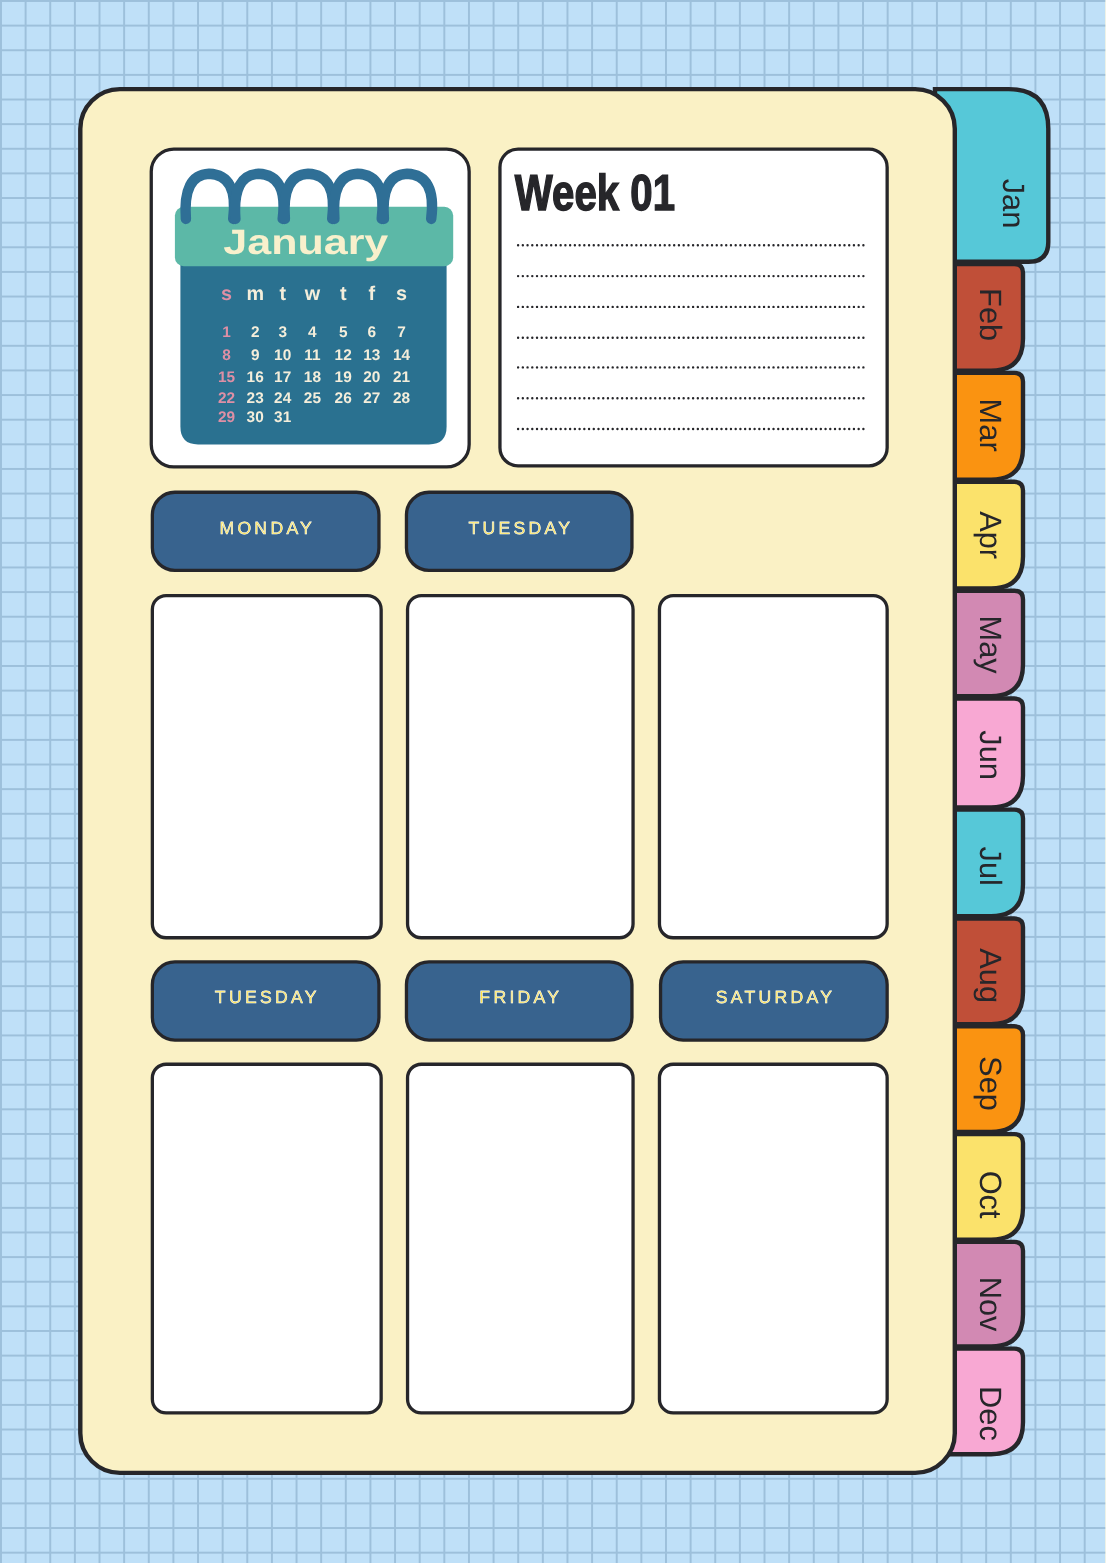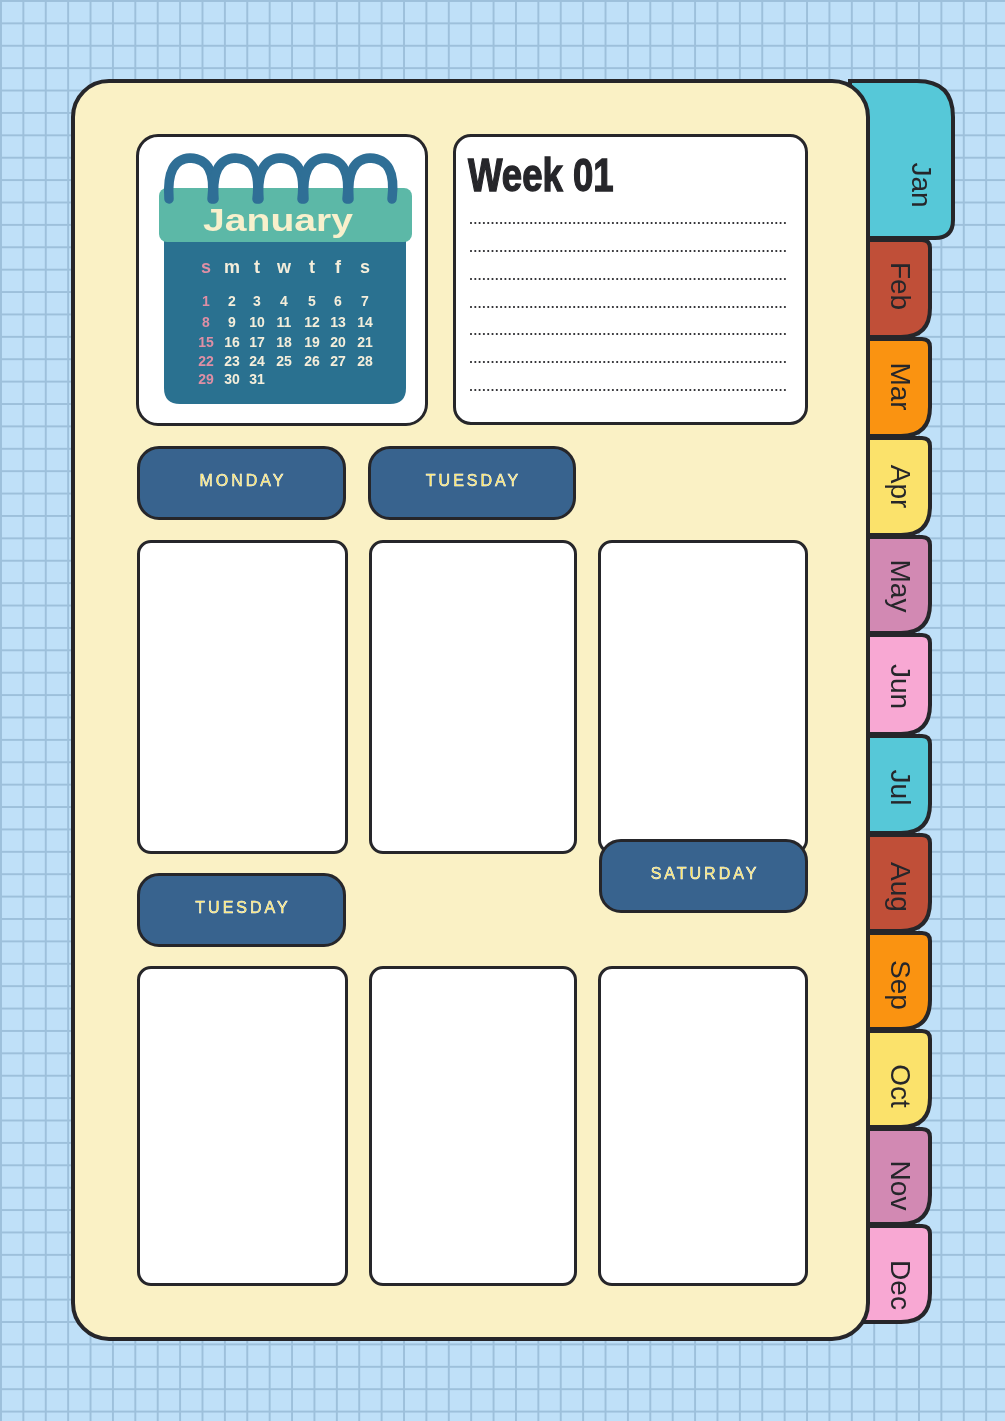--- a/index.html
+++ b/index.html
@@ -164,21 +164,22 @@
 
 
   <div class="abs white" style="left:137px;top:540px;width:205px;height:308px;border-radius:14px;"></div>
 
   <div class="abs white" style="left:369px;top:540px;width:202px;height:308px;border-radius:14px;"></div>
 
   <div class="abs white" style="left:598px;top:540px;width:204px;height:308px;border-radius:14px;"></div>
 
   <div class="abs hdr" style="left:137px;top:873px;width:203px;height:64px;">TUESDAY</div>
 
+  <div class="abs hdr" style="left:368px;top:873px;width:202px;height:64px;">FRIDAY</div>
 
-  <div class="abs hdr" style="left:599px;top:839px;width:203px;height:64px;">SATURDAY</div>
+  <div class="abs hdr" style="left:599px;top:873px;width:203px;height:64px;">SATURDAY</div>
 
   <div class="abs white" style="left:137px;top:966px;width:205px;height:314px;border-radius:14px;"></div>
 
   <div class="abs white" style="left:369px;top:966px;width:202px;height:314px;border-radius:14px;"></div>
 
   <div class="abs white" style="left:598px;top:966px;width:204px;height:314px;border-radius:14px;"></div>
 </div>
 
 </body></html>

